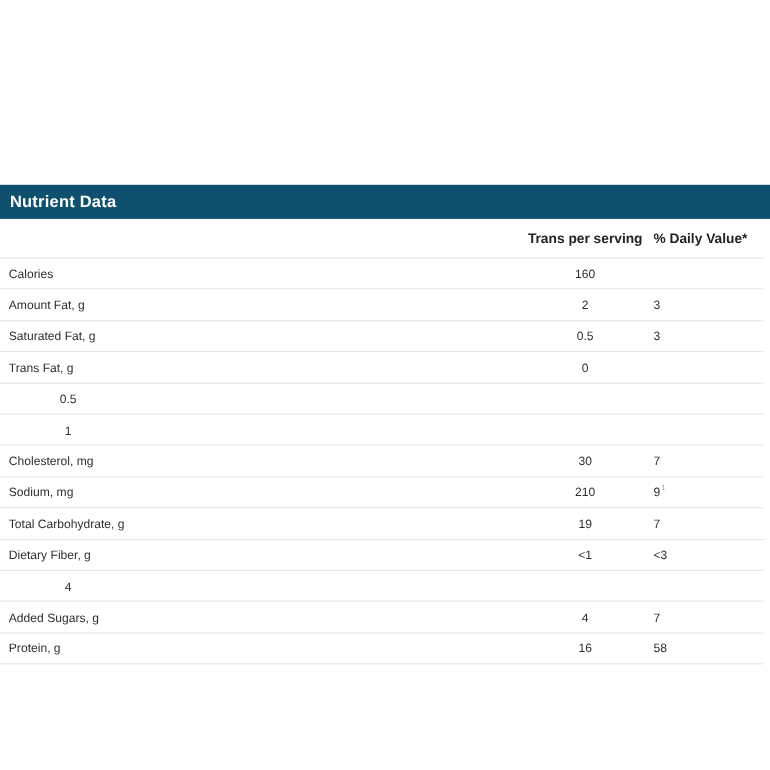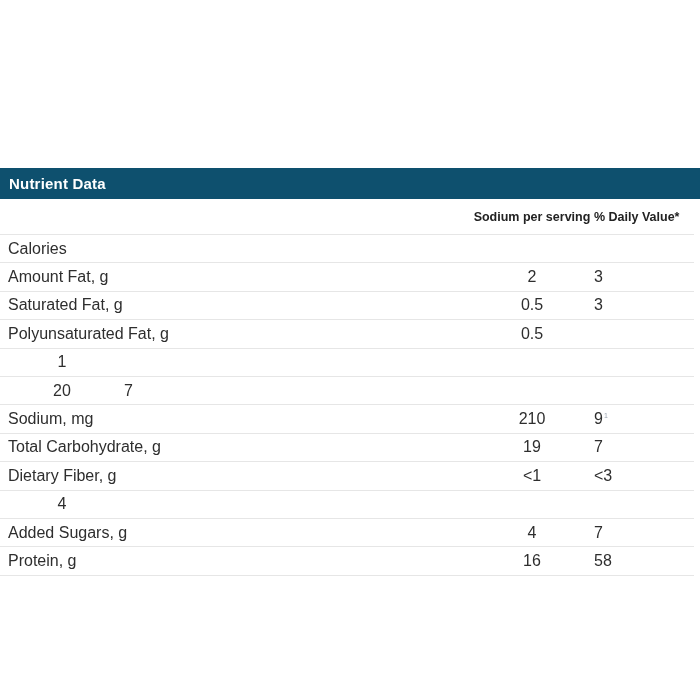--- a/index.html
+++ b/index.html
@@ -47,21 +47,21 @@
     font-size: 12.5px;
     font-weight: 700;
     color: #222222;
   }
   .row {
     display: flex;
     align-items: center;
     height: 28.4px;
     border-bottom: 1px solid var(--divider);
   }
-  .row .cell { font-size: 16px; color: var(--text); }
+  .row .cell { font-size: 11px; color: var(--text); }
   .row .col-label .cell { display: inline; }
   sup.footnote {
     font-size: 7px;
     color: #9aa4b0;
     vertical-align: super;
     margin-left: 1px;
   }
 </style>
 </head>
 <body>
@@ -69,55 +69,61 @@
 <div class="page">
   <div class="top-spacer"></div>
 
   <div class="section-header">
     <span class="title">Nutrient Data</span>
   </div>
 
   <div class="table">
     <div class="thead">
       <div class="col-label"></div>
-      <div class="col-amount hcell">Sodium per serving</div>
+      <div class="col-amount hcell">Trans per serving</div>
       <div class="col-dv hcell">% Daily Value*</div>
     </div>
     <div>
   <div class="row">
     <div class="col-label"><span class="cell">Calories</span></div>
+    <div class="col-amount"><span class="cell">160</span></div>
     <div class="col-dv"><span class="cell"></span><sup class="footnote"></sup></div>
   </div>
 
   <div class="row">
     <div class="col-label"><span class="cell">Amount Fat, g</span></div>
     <div class="col-amount"><span class="cell">2</span></div>
     <div class="col-dv"><span class="cell">3</span><sup class="footnote"></sup></div>
   </div>
 
   <div class="row">
     <div class="col-label"><span class="cell">Saturated Fat, g</span></div>
     <div class="col-amount"><span class="cell">0.5</span></div>
     <div class="col-dv"><span class="cell">3</span><sup class="footnote"></sup></div>
   </div>
 
+  <div class="row">
+    <div class="col-label"><span class="cell">Trans Fat, g</span></div>
+    <div class="col-amount"><span class="cell">0</span></div>
+    <div class="col-dv"><span class="cell"></span><sup class="footnote"></sup></div>
+  </div>
 
   <div class="row">
-    <div class="col-label"><span class="cell">Polyunsaturated Fat, g</span></div>
     <div class="col-amount"><span class="cell">0.5</span></div>
     <div class="col-dv"><span class="cell"></span><sup class="footnote"></sup></div>
   </div>
 
   <div class="row">
     <div class="col-amount"><span class="cell">1</span></div>
     <div class="col-dv"><span class="cell"></span><sup class="footnote"></sup></div>
   </div>
 
   <div class="row">
-    <div class="col-amount"><span class="cell">20</span></div>
+    <div class="col-label"><span class="cell">Cholesterol, mg</span></div>
+    <div class="col-amount"><span class="cell">30</span></div>
     <div class="col-dv"><span class="cell">7</span><sup class="footnote"></sup></div>
   </div>
 
   <div class="row">
     <div class="col-label"><span class="cell">Sodium, mg</span></div>
     <div class="col-amount"><span class="cell">210</span></div>
     <div class="col-dv"><span class="cell">9</span><sup class="footnote">1</sup></div>
   </div>
 
   <div class="row">

